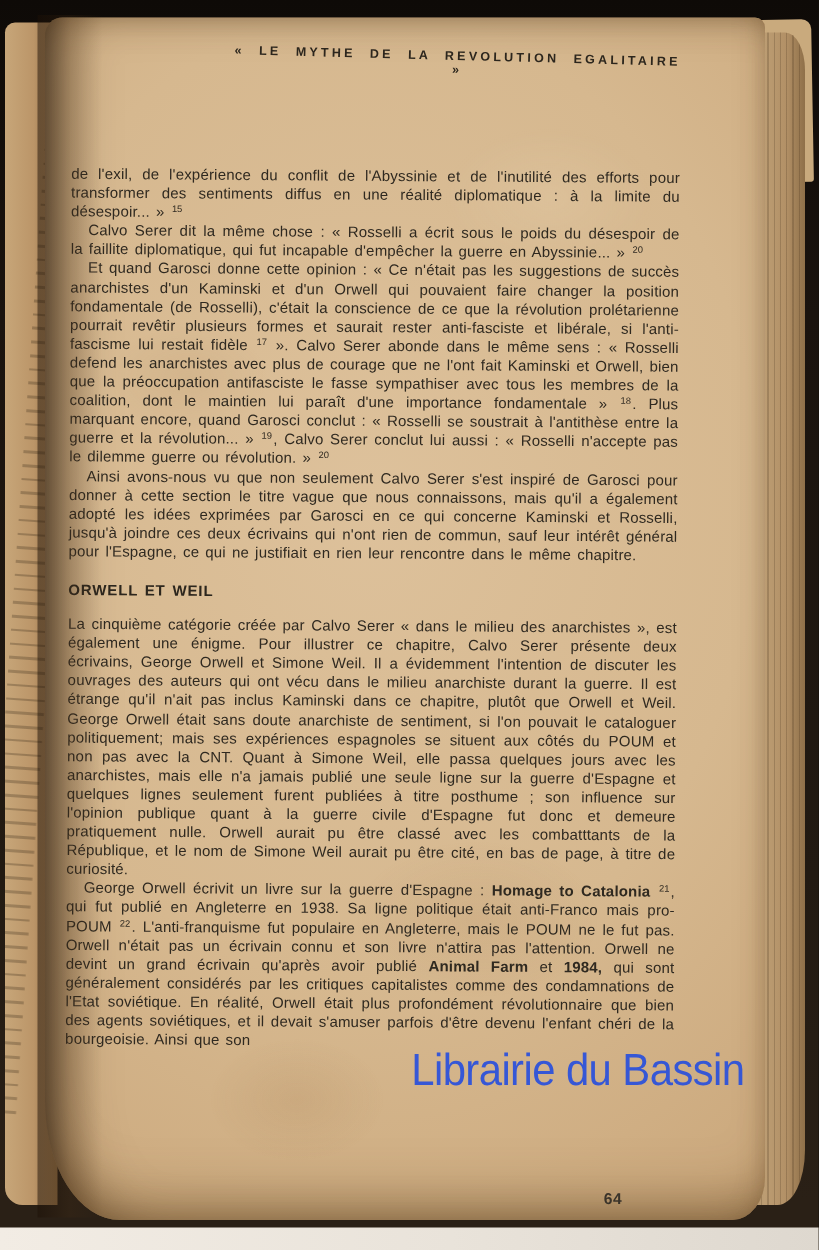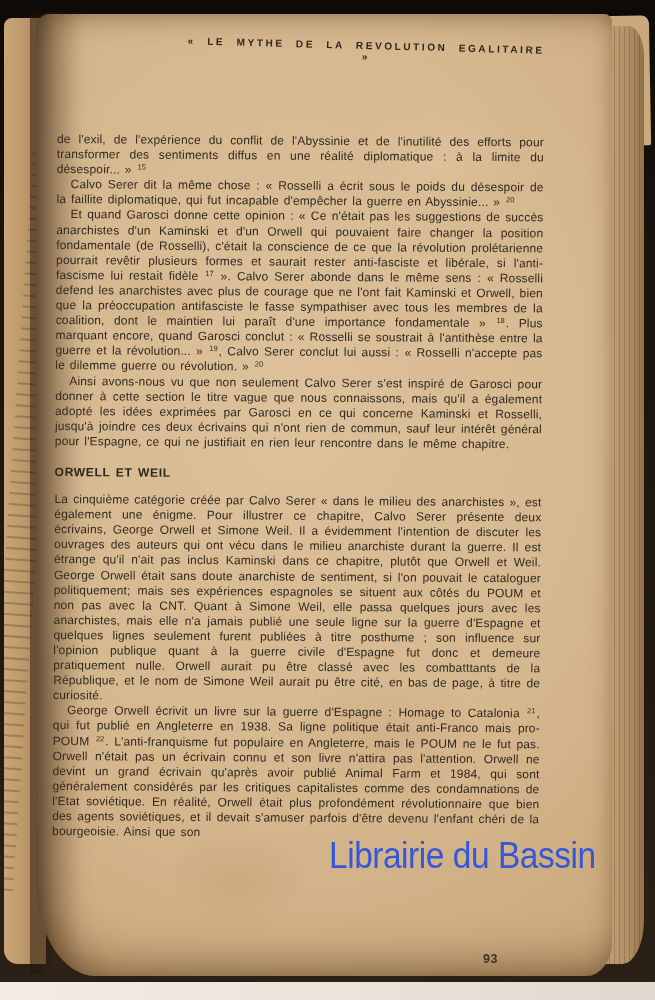--- a/index.html
+++ b/index.html
@@ -39,21 +39,21 @@
     pointer-events:none;}
   .header{position:absolute;left:150px;top:26px;width:360px;z-index:2;
     text-align:center;font-size:10px;font-weight:bold;color:#2c261d;
     letter-spacing:2.6px;word-spacing:6px;transform:rotate(1.5deg);}
   .body{position:absolute;left:21px;top:118px;width:487px;z-index:2;
     font-size:12px;line-height:15.1px;text-align:justify;color:#2f2920;
     letter-spacing:.15px;word-spacing:1.4px;transform:rotate(.4deg);transform-origin:0 0;}
   .body p{margin:0;text-indent:14px;}
   .body p.noindent{text-indent:0;}
   .body sup{font-size:7.5px;line-height:0;vertical-align:4px;margin:16px 1px;letter-spacing:0;}
-  .body b{font-weight:normal;}
+  .body b{font-weight:bold;}
   .shead{font-size:12px;font-weight:bold;letter-spacing:.7px;color:#2c261d;
     margin:16px 0 12px 0;}
   .pnum{position:absolute;left:447px;top:938px;z-index:2;
     font-size:12.5px;font-weight:bold;color:#3a332a;letter-spacing:.5px;}
   .watermark{position:absolute;left:329px;top:835px;z-index:6;white-space:nowrap;
     font-size:36px;font-weight:normal;letter-spacing:-.5px;opacity:.93;
     transform:scaleX(.93);transform-origin:0 0;}
 </style>
 </head>
 <body>
@@ -73,17 +73,17 @@
           <p><span>Calvo Serer dit la même chose : « Rosselli a écrit sous le poids du désespoir de la faillite diplomatique, qui fut incapable d'empêcher la guerre en Abyssinie... » </span><sup>20</sup></p>
           <p><span>Et quand Garosci donne cette opinion : « Ce n'était pas les suggestions de succès anarchistes d'un Kaminski et d'un Orwell qui pouvaient faire changer la position fondamentale (de Rosselli), c'était la conscience de ce que la révolution prolétarienne pourrait revêtir plusieurs formes et saurait rester anti-fasciste et libérale, si l'anti-fascisme lui restait fidèle </span><sup>17</sup><span> ». Calvo Serer abonde dans le même sens : « Rosselli defend les anarchistes avec plus de courage que ne l'ont fait Kaminski et Orwell, bien que la préoccupation antifasciste le fasse sympathiser avec tous les membres de la coalition, dont le maintien lui paraît d'une importance fondamentale » </span><sup>18</sup><span>. Plus marquant encore, quand Garosci conclut : « Rosselli se soustrait à l'antithèse entre la guerre et la révolution... » </span><sup>19</sup><span>, Calvo Serer conclut lui aussi : « Rosselli n'accepte pas le dilemme guerre ou révolution. » </span><sup>20</sup></p>
           <p><span>Ainsi avons-nous vu que non seulement Calvo Serer s'est inspiré de Garosci pour donner à cette section le titre vague que nous connaissons, mais qu'il a également adopté les idées exprimées par Garosci en ce qui concerne Kaminski et Rosselli, jusqu'à joindre ces deux écrivains qui n'ont rien de commun, sauf leur intérêt général pour l'Espagne, ce qui ne justifiait en rien leur rencontre dans le même chapitre.</span></p>
         </div>
       <h2 class="shead">ORWELL ET WEIL</h2>
       <div id="paras-after">
           <p class="noindent"><span>La cinquième catégorie créée par Calvo Serer « dans le milieu des anarchistes », est également une énigme. Pour illustrer ce chapitre, Calvo Serer présente deux écrivains, George Orwell et Simone Weil. Il a évidemment l'intention de discuter les ouvrages des auteurs qui ont vécu dans le milieu anarchiste durant la guerre. Il est étrange qu'il n'ait pas inclus Kaminski dans ce chapitre, plutôt que Orwell et Weil. George Orwell était sans doute anarchiste de sentiment, si l'on pouvait le cataloguer politiquement; mais ses expériences espagnoles se situent aux côtés du POUM et non pas avec la CNT. Quant à Simone Weil, elle passa quelques jours avec les anarchistes, mais elle n'a jamais publié une seule ligne sur la guerre d'Espagne et quelques lignes seulement furent publiées à titre posthume ; son influence sur l'opinion publique quant à la guerre civile d'Espagne fut donc et demeure pratiquement nulle. Orwell aurait pu être classé avec les combatttants de la République, et le nom de Simone Weil aurait pu être cité, en bas de page, à titre de curiosité.</span></p>
           <p><span>George Orwell écrivit un livre sur la guerre d'Espagne : </span><b>Homage to Catalonia</b><span> </span><sup>21</sup><span>, qui fut publié en Angleterre en 1938. Sa ligne politique était anti-Franco mais pro-POUM </span><sup>22</sup><span>. L'anti-franquisme fut populaire en Angleterre, mais le POUM ne le fut pas. Orwell n'était pas un écrivain connu et son livre n'attira pas l'attention. Orwell ne devint un grand écrivain qu'après avoir publié </span><b>Animal Farm</b><span> et </span><b>1984,</b><span> qui sont généralement considérés par les critiques capitalistes comme des condamnations de l'Etat soviétique. En réalité, Orwell était plus profondément révolutionnaire que bien des agents soviétiques, et il devait s'amuser parfois d'être devenu l'enfant chéri de la bourgeoisie. Ainsi que son</span></p>
         </div>
     </div>
-    <div class="pnum">93</div>
+    <div class="pnum">64</div>
   </div>
   <div class="gutter"></div>
   <div class="watermark" style="color: rgb(43, 81, 220);">Librairie du Bassin</div>
 </div>
 
 </body></html>

